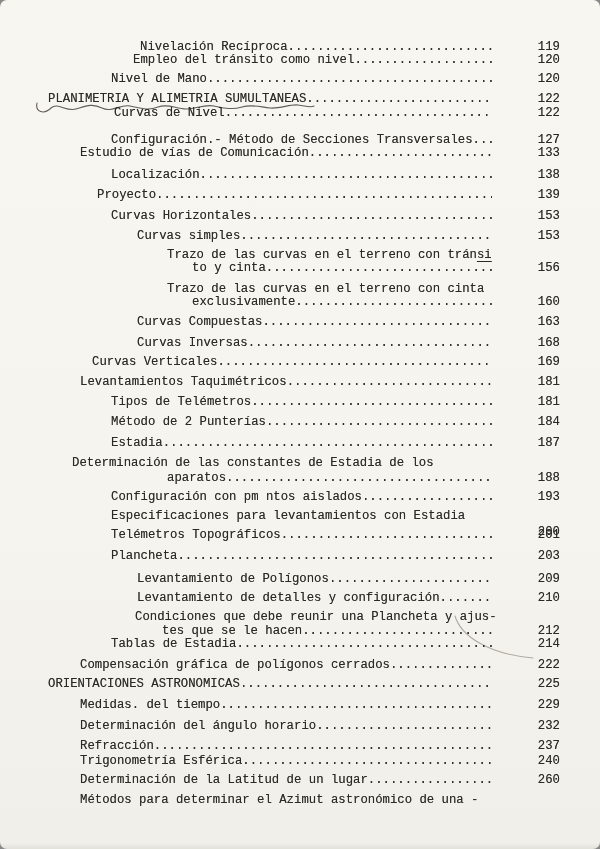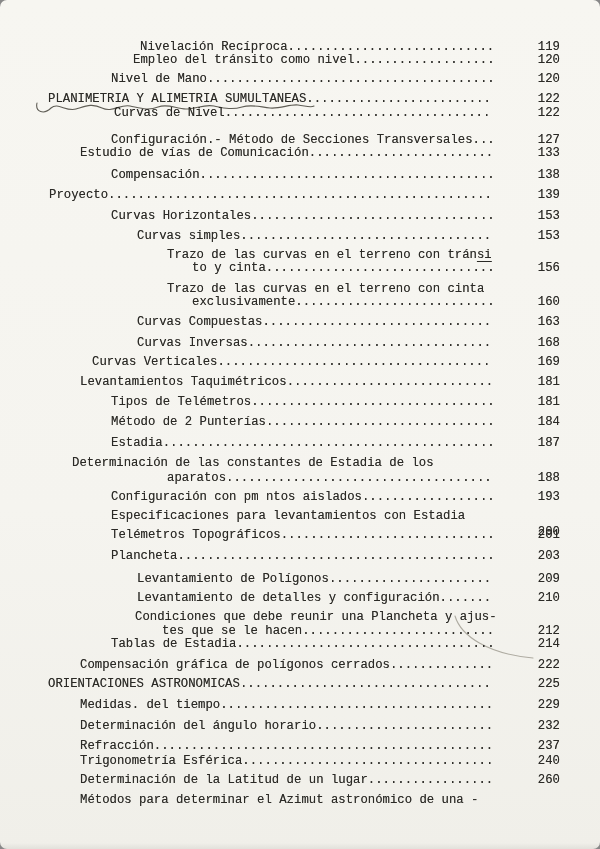--- a/index.html
+++ b/index.html
@@ -70,22 +70,22 @@
     <path d="M455,616 C461,636 488,654 533,658" fill="none" stroke-width="1.1" stroke-linecap="round" stroke="#aeaba1"></path>
   </svg>
   <div id="toc">
       <div class="row" style="top: 39px;"><span class="label" style="margin-left: 140px;">Nivelación Recíproca</span><span class="dots">........................................................................................................................</span><span class="pagenum">119</span></div>
       <div class="row" style="top: 52px;"><span class="label" style="margin-left: 133px;">Empleo del tránsito como nivel</span><span class="dots">........................................................................................................................</span><span class="pagenum">120</span></div>
       <div class="row" style="top: 71px;"><span class="label" style="margin-left: 111px;">Nivel de Mano</span><span class="dots">........................................................................................................................</span><span class="pagenum">120</span></div>
       <div class="row" style="top: 91px;"><span class="label" style="margin-left: 48px;">PLANIMETRIA Y ALIMETRIA SUMULTANEAS</span><span class="dots">........................................................................................................................</span><span class="pagenum">122</span></div>
       <div class="row" style="top: 105px;"><span class="label" style="margin-left: 114px;">Curvas de Nivel</span><span class="dots">........................................................................................................................</span><span class="pagenum">122</span></div>
       <div class="row" style="top: 132px;"><span class="label" style="margin-left: 111px;">Configuración.- Método de Secciones Transversales</span><span class="dots">........................................................................................................................</span><span class="pagenum">127</span></div>
       <div class="row" style="top: 145px;"><span class="label" style="margin-left: 80px;">Estudio de vías de Comunicación</span><span class="dots">........................................................................................................................</span><span class="pagenum">133</span></div>
-      <div class="row" style="top: 167px;"><span class="label" style="margin-left: 111px;">Compensación</span><span class="dots">........................................................................................................................</span><span class="pagenum">138</span></div>
-      <div class="row" style="top: 187px;"><span class="label" style="margin-left: 49px; text-align: center;">Proyecto</span><span class="dots">........................................................................................................................</span><span class="pagenum">139</span></div>
+      <div class="row" style="top: 167px;"><span class="label" style="margin-left: 111px;">Localización</span><span class="dots">........................................................................................................................</span><span class="pagenum">138</span></div>
+      <div class="row" style="top: 187px;"><span class="label" style="margin-left: 97px; text-align: center;">Proyecto</span><span class="dots">........................................................................................................................</span><span class="pagenum">139</span></div>
       <div class="row" style="top: 208px;"><span class="label" style="margin-left: 111px;">Curvas Horizontales</span><span class="dots">........................................................................................................................</span><span class="pagenum">153</span></div>
       <div class="row" style="top: 228px;"><span class="label" style="margin-left: 137px;">Curvas simples</span><span class="dots">........................................................................................................................</span><span class="pagenum">153</span></div>
       <div class="row" style="top: 247px;"><span class="label" style="margin-left: 167px;"><span>Trazo de las curvas en el terreno con trán</span><span class="tail-u">si</span></span></div>
       <div class="row" style="top: 260px;"><span class="label" style="margin-left: 192px;">to y cinta</span><span class="dots">........................................................................................................................</span><span class="pagenum">156</span></div>
       <div class="row" style="top: 281px;"><span class="label" style="margin-left: 167px;">Trazo de las curvas en el terreno con cinta</span></div>
       <div class="row" style="top: 294px;"><span class="label" style="margin-left: 192px;">exclusivamente</span><span class="dots">........................................................................................................................</span><span class="pagenum">160</span></div>
       <div class="row" style="top: 314px;"><span class="label" style="margin-left: 137px;">Curvas Compuestas</span><span class="dots">........................................................................................................................</span><span class="pagenum">163</span></div>
       <div class="row" style="top: 335px;"><span class="label" style="margin-left: 137px;">Curvas Inversas</span><span class="dots">........................................................................................................................</span><span class="pagenum">168</span></div>
       <div class="row" style="top: 354px;"><span class="label" style="margin-left: 92px;">Curvas Verticales</span><span class="dots">........................................................................................................................</span><span class="pagenum">169</span></div>
       <div class="row" style="top: 374px;"><span class="label" style="margin-left: 80px;">Levantamientos Taquimétricos</span><span class="dots">........................................................................................................................</span><span class="pagenum">181</span></div>

